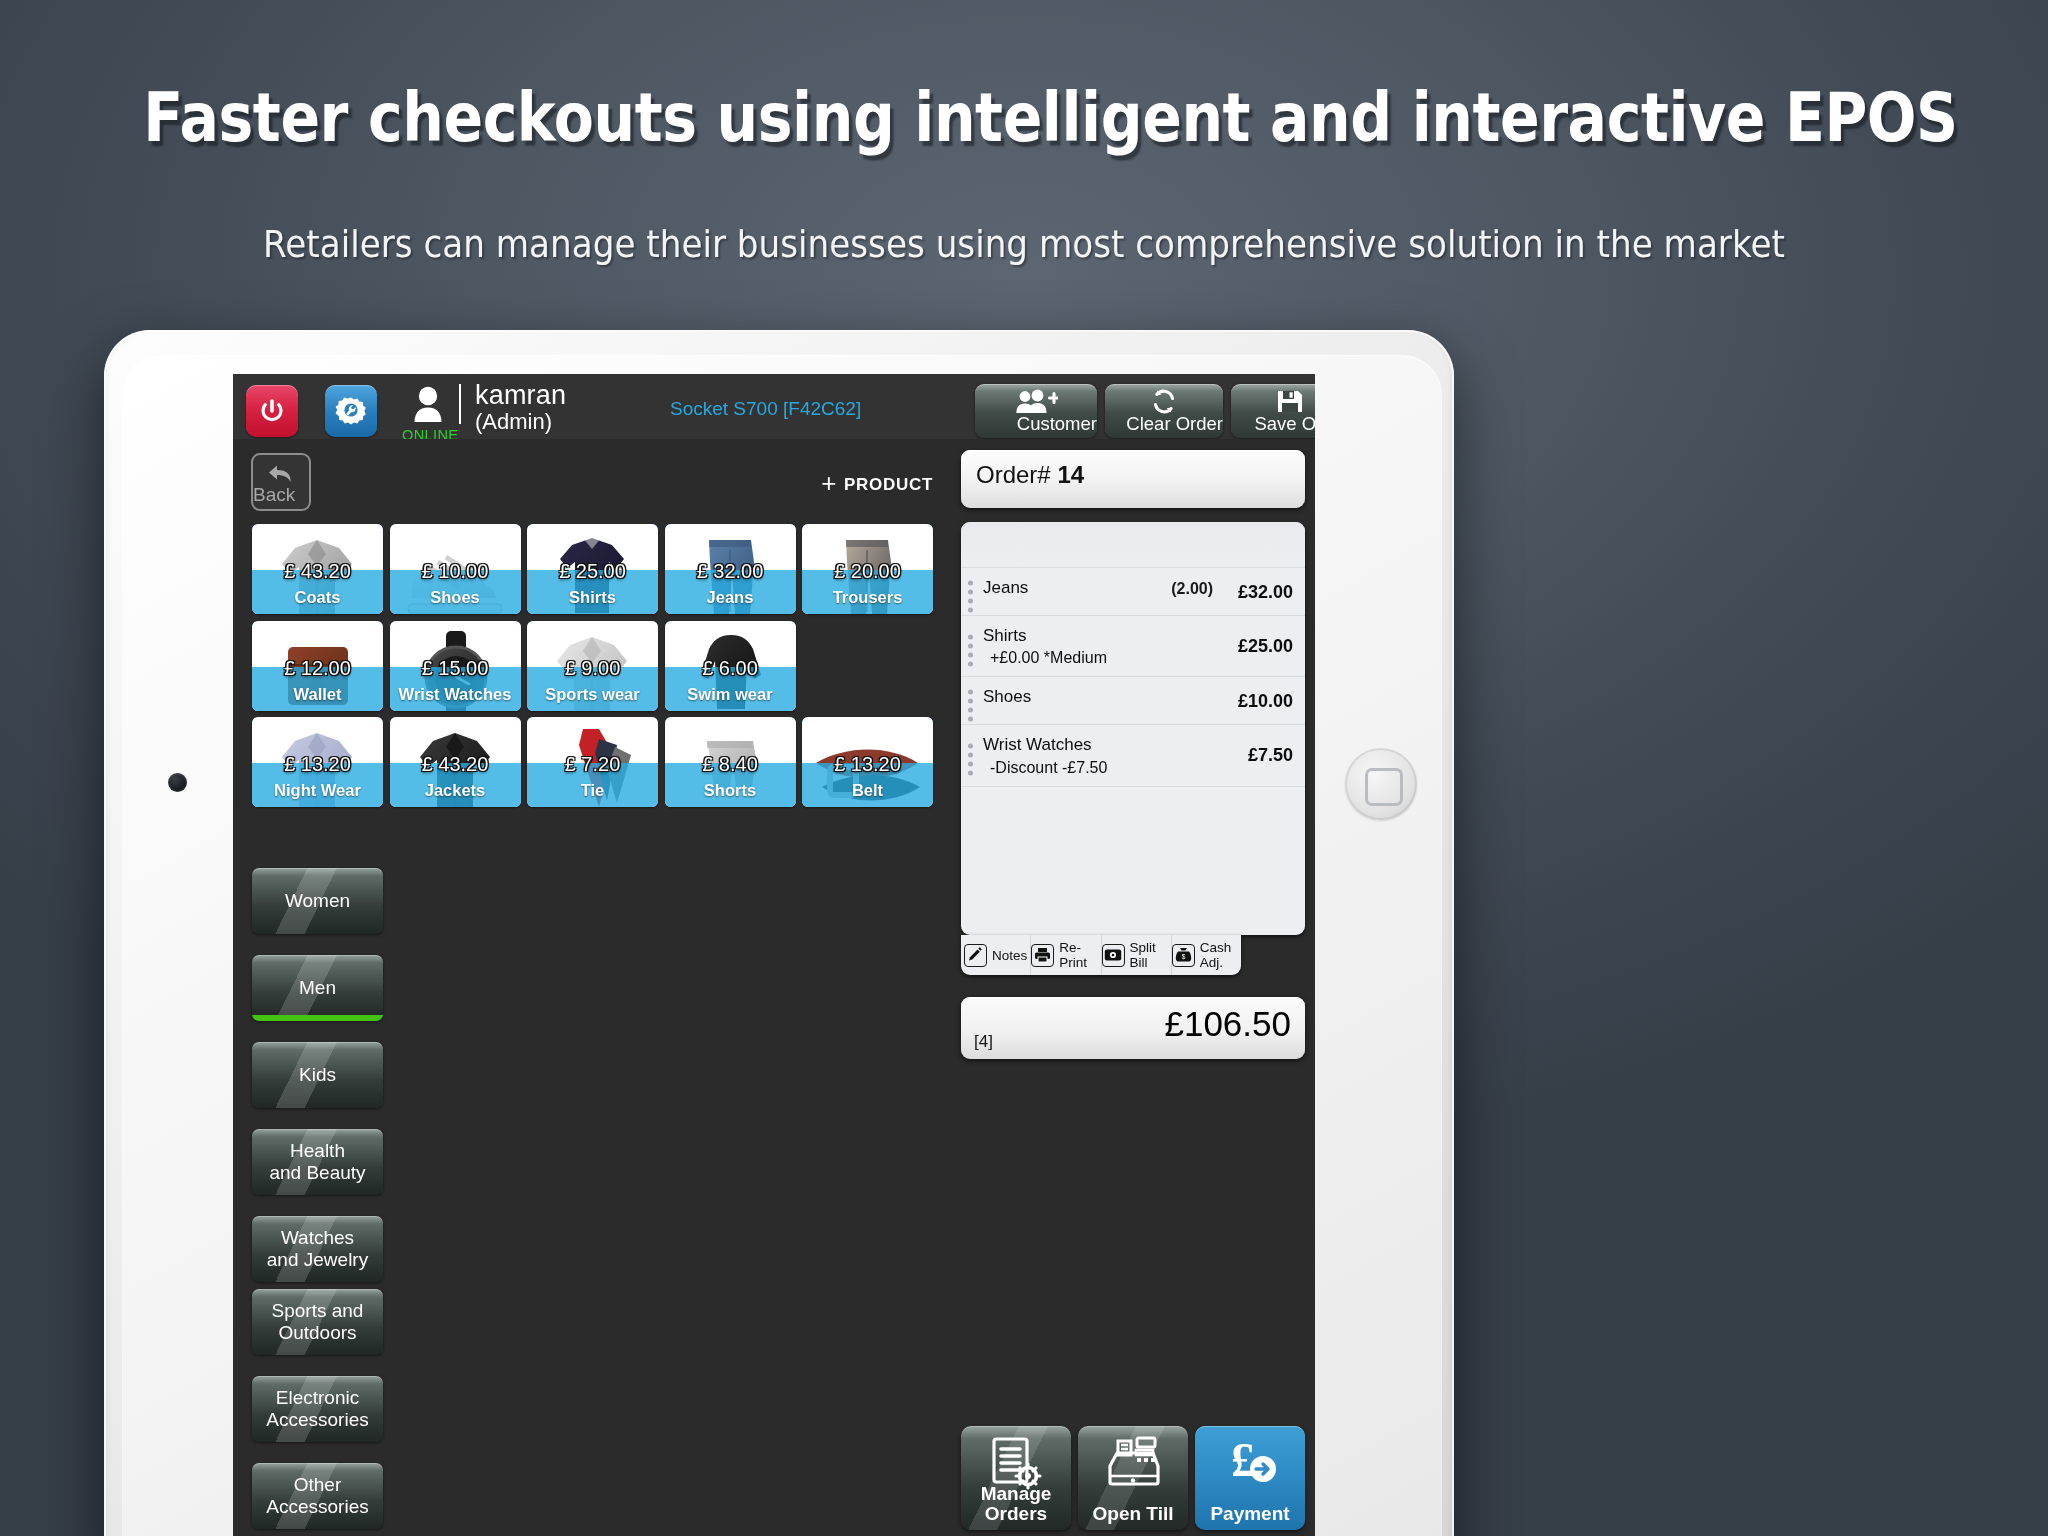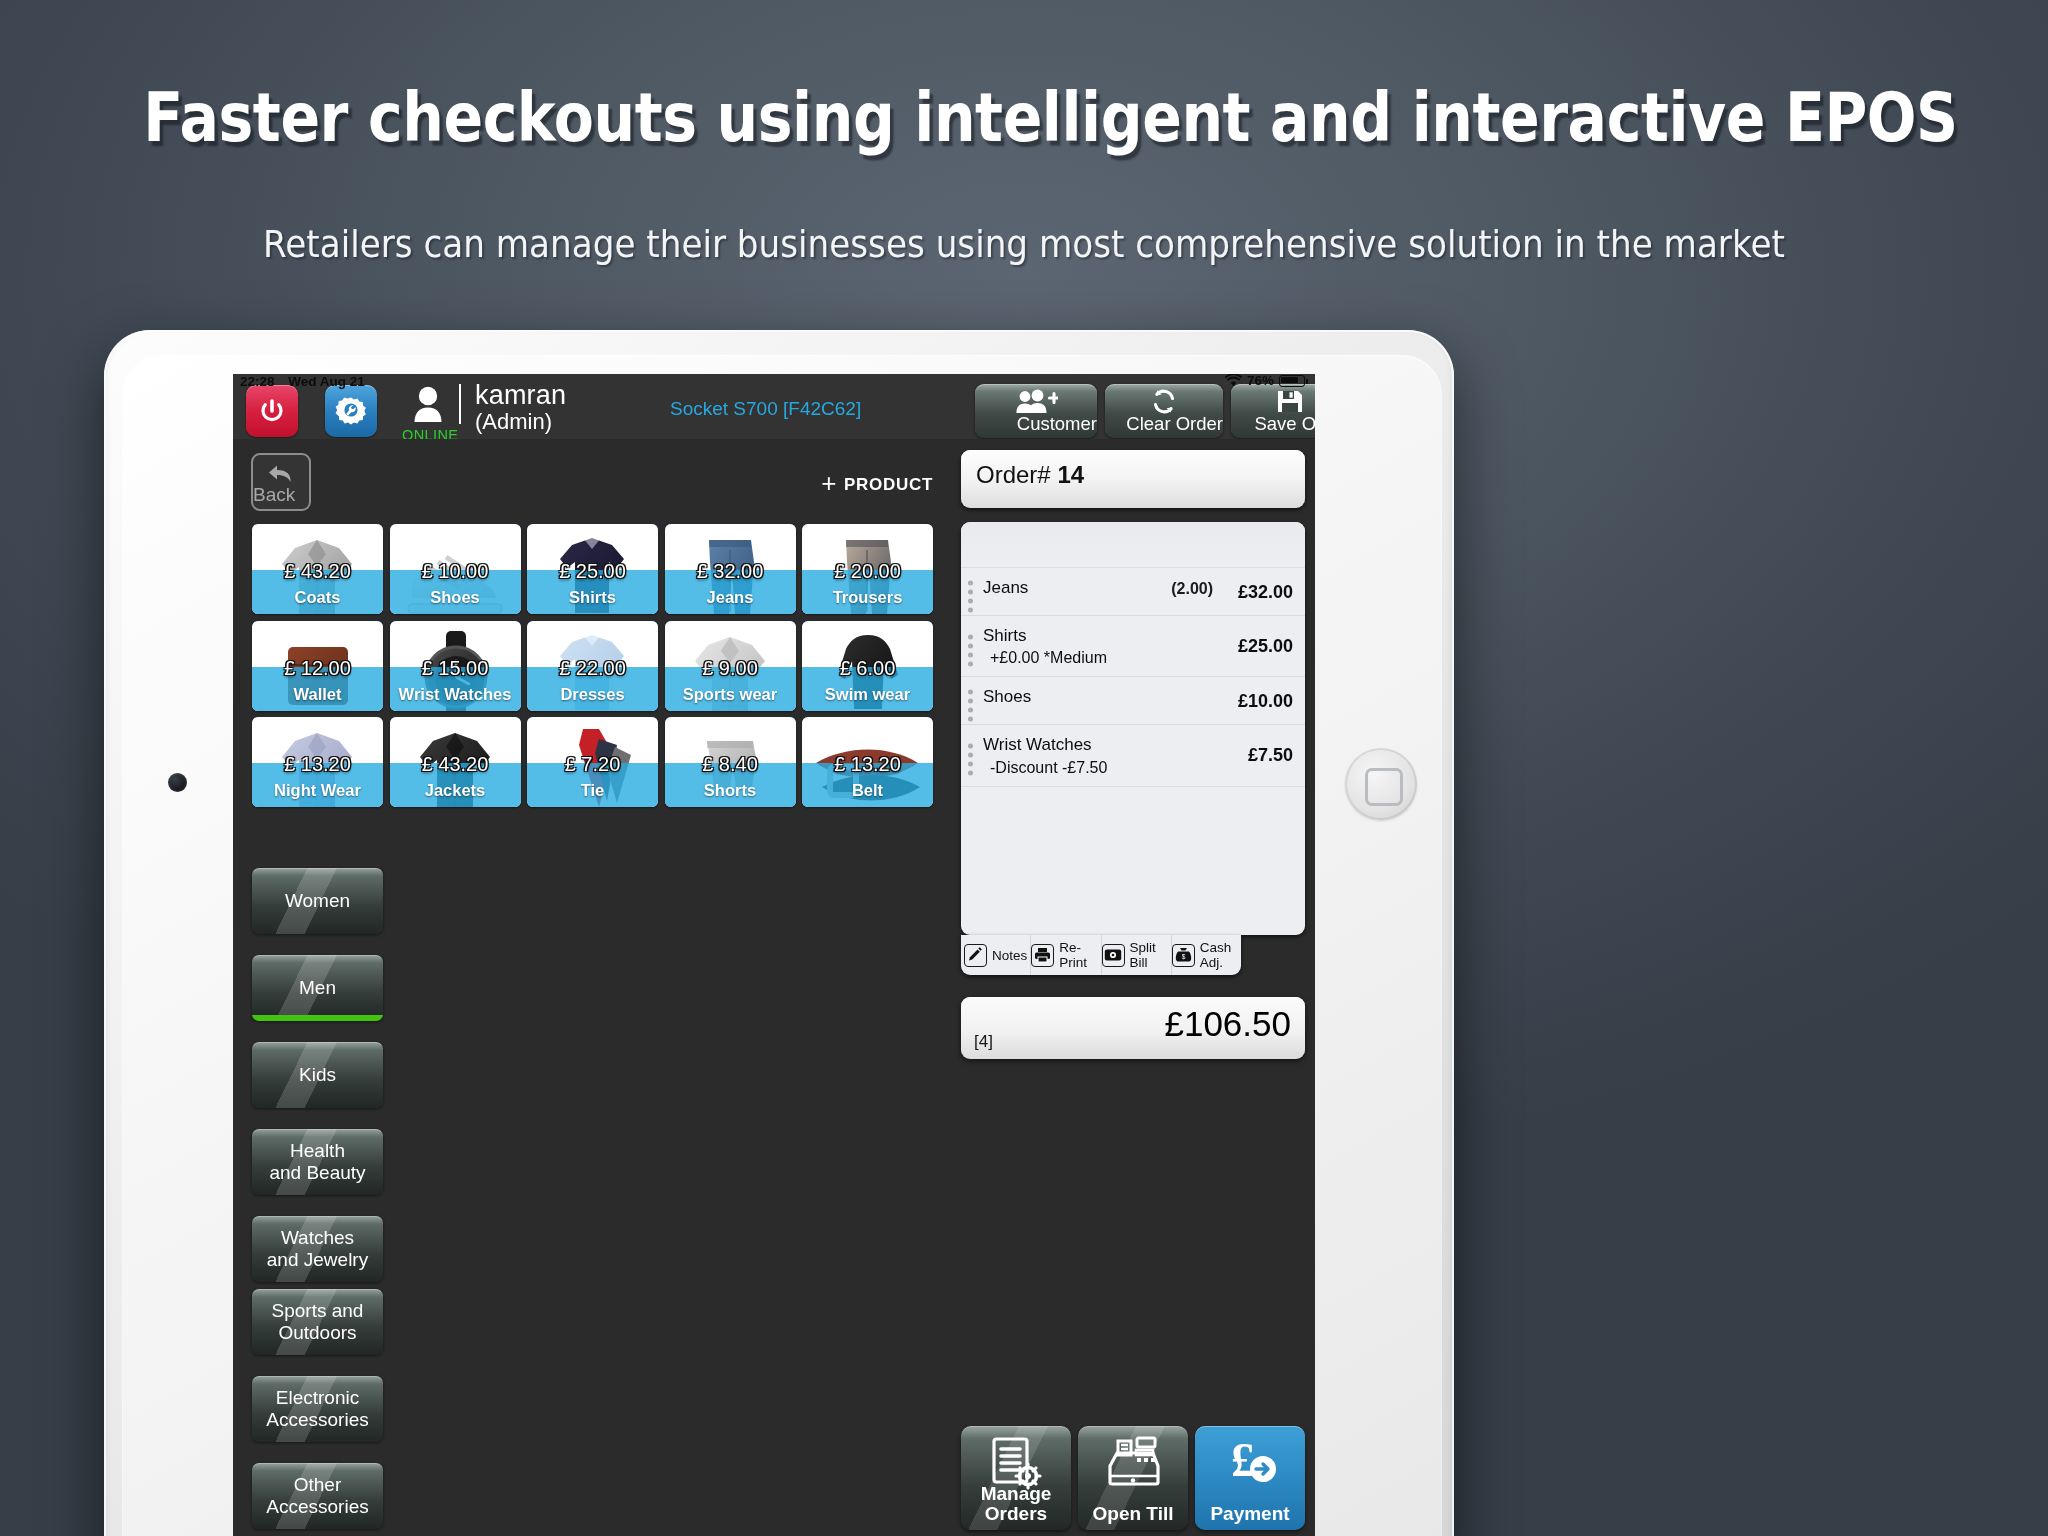--- a/index.html
+++ b/index.html
@@ -598,39 +598,20 @@
   <div id="headline">Faster checkouts using intelligent and interactive EPOS</div>
   <div id="subhead">Retailers can manage their businesses using most comprehensive solution in the market</div>
 
   <div id="tablet"></div>
   <div id="tablet-inner-bevel"></div>
   <div id="camera-dot"></div>
   <div id="home-button"></div>
 
   <div id="screen">
 
-    <div class="status-bar">
-      <div class="status-left">
-        <span>22:28</span>
-        <span class="sb-date">Wed Aug 21</span>
-      </div>
-      <div class="status-right">
-        <span class="wifi-ico">
-          <svg width="17" height="13" viewBox="0 0 17 13">
-            <path d="M8.5 12.2 L5.6 8.6 a4.7 4.7 0 0 1 5.8 0 Z" fill="#0c0c0c"></path>
-            <path d="M2.9 5.6 a8.6 8.6 0 0 1 11.2 0" stroke="#0c0c0c" stroke-width="1.9" fill="none" stroke-linecap="round"></path>
-            <path d="M0.9 3.0 a11.6 11.6 0 0 1 15.2 0" stroke="#0c0c0c" stroke-width="1.9" fill="none" stroke-linecap="round"></path>
-          </svg>
-        </span>
-        <span>76%</span>
-        <span class="batt">
-            <i class="batt-fill"></i>
-          </span>
-      </div>
-    </div>
 
     <div class="app-header">
 
       <div class="icon-btn-power">
         <span>
           <svg width="30" height="30" viewBox="0 0 30 30">
             <path d="M15 5 L15 15" stroke="#fff" stroke-width="3.6" stroke-linecap="round"></path>
             <path d="M8.3 8.6 a9 9 0 1 0 13.4 0" stroke="#fff" stroke-width="3.2" fill="none" stroke-linecap="round"></path>
           </svg>
         </span>
@@ -831,36 +812,20 @@
                   <rect width="131" height="110" fill="#fff"></rect>
                   <rect x="56" y="10" width="20" height="26" rx="5" fill="#1a1a1a"></rect>
             <rect x="56" y="76" width="20" height="26" rx="5" fill="#1a1a1a"></rect>
             <circle cx="66" cy="56" r="30" fill="url(#pg6)" stroke="#555" stroke-width="3"></circle>
             <circle cx="66" cy="56" r="21" fill="#1a1a1a"></circle>
             <path d="M66 56 V40 M66 56 l13 7" stroke="#ddd" stroke-width="2.6" stroke-linecap="round"></path>
           </svg></span>
               <span class="pband"></span>
               <span class="pprice">£ 15.00</span>
               <span class="pname">Wrist Watches</span>
-            </div>
-            <div class="ptile">
-              <span class="pimg"><svg width="131" height="110" viewBox="0 0 131 110" preserveAspectRatio="none">
-            <defs>
-                    <linearGradient id="pg7" x1="0" y1="0" x2="1" y2="1">
-      <stop offset="0%" stop-color="#cfe1f3"></stop>
-                      <stop offset="100%" stop-color="#a9c8e4"></stop>
-    </linearGradient>
-                  </defs>
-                  <rect width="131" height="110" fill="#fff"></rect>
-                  <path d="M65 14 l-20 7 -12 14 7 9 8-6 0 51 34 0 0-51 8 6 7-9 -12-14 -20-7z" fill="url(#pg7)"></path>
-            <path d="M56 14 l9 11 9-11 -4-3 -10 0z" fill="#fff" opacity=".45"></path>
-          </svg></span>
-              <span class="pband"></span>
-              <span class="pprice">£ 22.00</span>
-              <span class="pname">Dresses</span>
             </div>
             <div class="ptile">
               <span class="pimg"><svg width="131" height="110" viewBox="0 0 131 110" preserveAspectRatio="none">
             <defs>
                     <linearGradient id="pg8" x1="0" y1="0" x2="1" y2="1">
       <stop offset="0%" stop-color="#e8e8e8"></stop>
                       <stop offset="100%" stop-color="#b5b5b5"></stop>
     </linearGradient>
                   </defs>
                   <rect width="131" height="110" fill="#fff"></rect>

